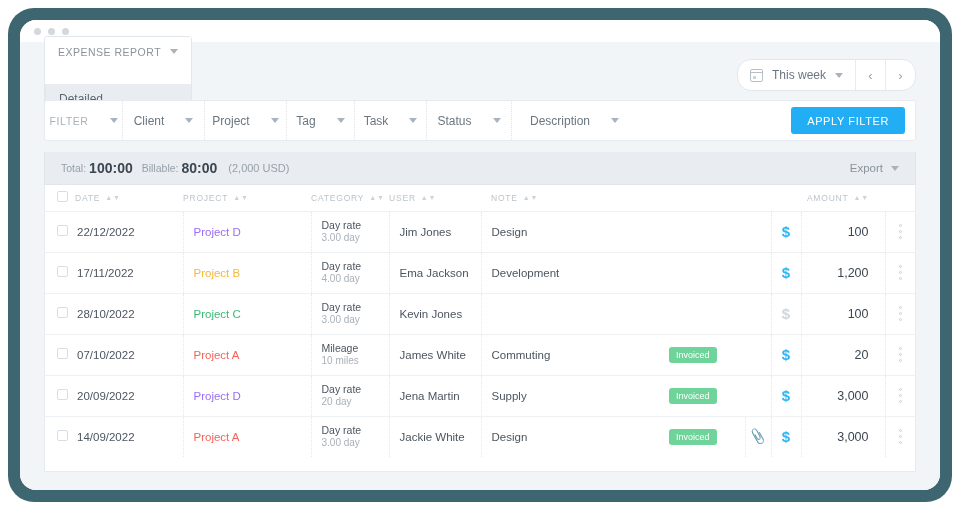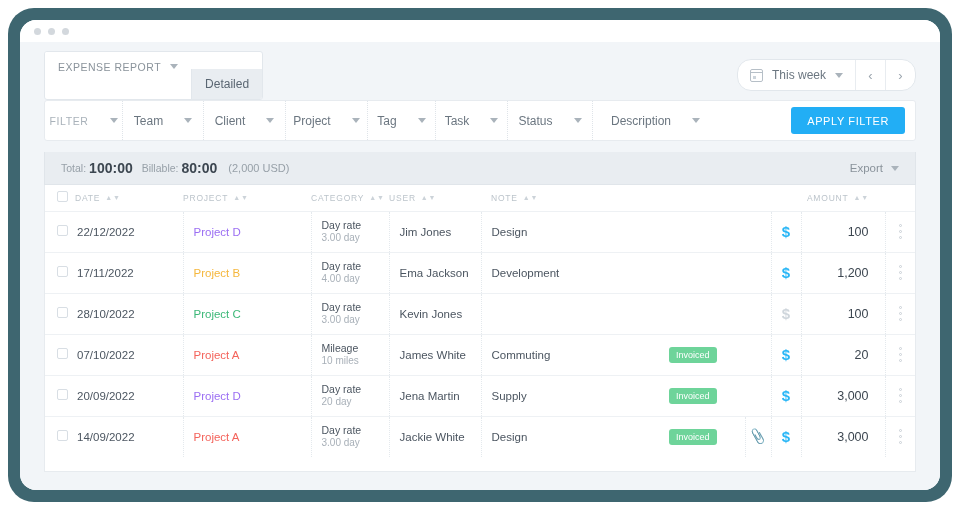--- a/index.html
+++ b/index.html
@@ -47,21 +47,21 @@
   }
 
   
   #toolbar {
     height: 46px;
     display: flex; align-items: center;
     justify-content: space-between;
     flex: 0 0 auto;
   }
   .seg-group { display: flex; border-radius: 3px; overflow: hidden;
-               border: 1px solid #e2e7ec; background:#fff; }
+               border: 1px solid #e2e7ec; background:#fff;flex-direction:column; }
   .seg {
     height: 30px; display: flex; align-items: center;
     padding: 0 13px; font-size: 10.5px; color: #8a939b;
     letter-spacing: .5px; cursor: pointer; white-space: nowrap;
   }
   .seg.report { gap: 9px; background:#fff; }
   .seg.active {
     background: #e9edf1; color: #5a6672; font-size: 12px;
     letter-spacing: 0; border-left: 1px solid #e2e7ec; margin-top: 17px;
   }
@@ -193,24 +193,20 @@
           <div class="dn-cell dn-arrow">‹</div>
           <div class="dn-cell dn-arrow">›</div>
         </div>
       </div>
 
       <div id="filter-bar">
         <div class="filter-cell first" style="width:78px">
           <span>FILTER</span>
           <span class="caret"></span>
         </div>
-        <div class="filter-cell" style="width:81px">
-          <span>Team</span>
-          <span class="caret"></span>
-        </div>
         <div class="filter-cell" style="width:82px">
           <span>Client</span>
           <span class="caret"></span>
         </div>
         <div class="filter-cell" style="width:82px">
           <span>Project</span>
           <span class="caret"></span>
         </div>
         <div class="filter-cell" style="width:68px">
           <span>Tag</span>

